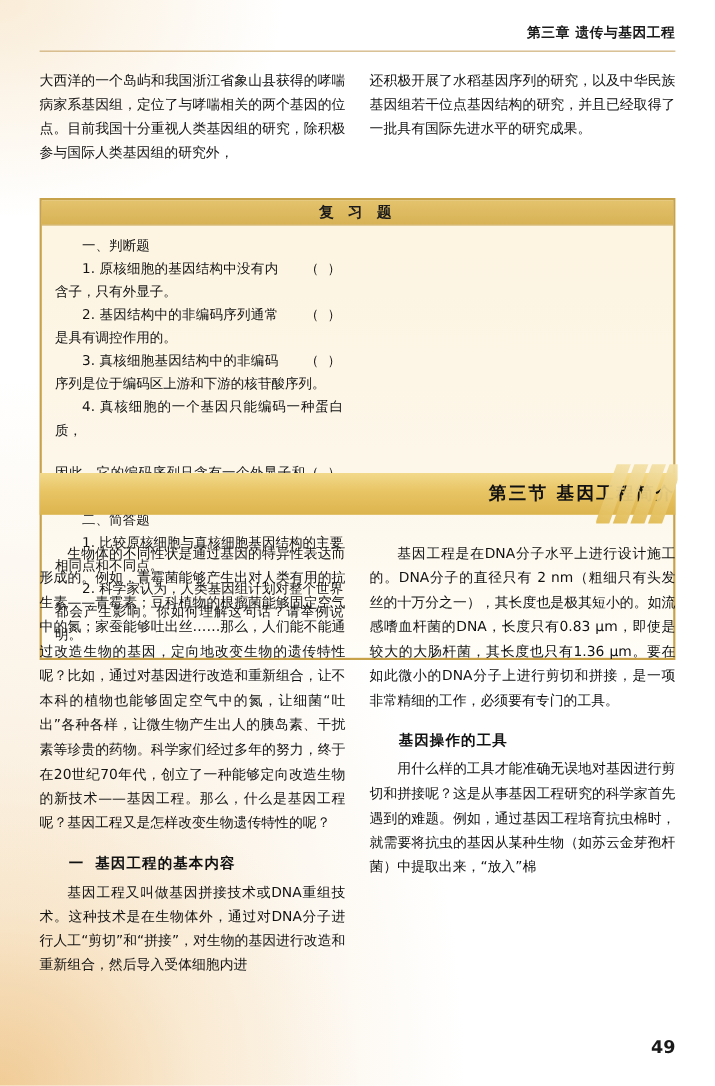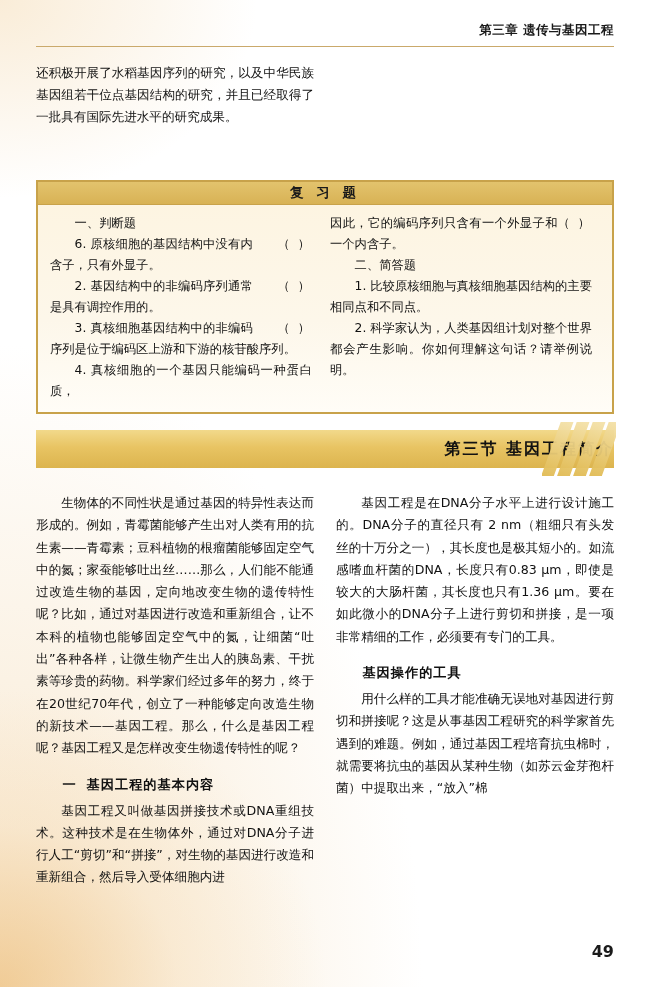--- a/index.html
+++ b/index.html
@@ -109,20 +109,21 @@
     text-align: center;
     font-size: 13.5px;
     font-weight: bold;
     color: #1a1a1a;
     letter-spacing: 4px;
   }
   .review-body {
     display: flex;
     gap: 18px;
     padding: 8px 12px 10px 12px;
+    flex-direction: column;
   }
   .review-col { width: 262px; }
   .review-col p {
     margin: 0;
     font-size: 12.3px;
     line-height: 21px;
     color: #111;
     text-align: justify;
     text-justify: inter-ideograph;
   }
@@ -212,35 +213,38 @@
 <div class="page">
   <div class="corner-wash"></div>
   <div class="corner-wash-top"></div>
 
   <div class="header">第三章  遗传与基因工程</div>
   <div class="header-rule"></div>
 
   <div class="cols">
     <div class="col-wrap">
       <div class="col">
+        <p class="body">大西洋的一个岛屿和我国浙江省象山县获得的哮喘病家系基因组，定位了与哮喘相关的两个基因的位点。目前我国十分重视人类基因组的研究，除积极参与国际人类基因组的研究外，</p>
+      </div>
+      <div class="col">
         <p class="body">还积极开展了水稻基因序列的研究，以及中华民族基因组若干位点基因结构的研究，并且已经取得了一批具有国际先进水平的研究成果。</p>
       </div>
     </div>
   </div>
 
   <div class="review-box">
     <div class="review-title-bar">
       <div class="review-title">复 习 题</div>
     </div>
     <div class="review-body">
       <div class="review-col">
         <p class="sub-head">一、判断题</p>
         <p class="qline sub-head">
           <span class="paren">（    ）</span>
-          <span>6. 原核细胞的基因结构中没有内含子，只有外显子。</span>
+          <span>1. 原核细胞的基因结构中没有内含子，只有外显子。</span>
         </p>
         <p class="qline sub-head">
           <span class="paren">（    ）</span>
           <span>2. 基因结构中的非编码序列通常是具有调控作用的。</span>
         </p>
         <p class="qline sub-head">
           <span class="paren">（    ）</span>
           <span>3. 真核细胞基因结构中的非编码序列是位于编码区上游和下游的核苷酸序列。</span>
         </p>
         <p class="qline sub-head">

